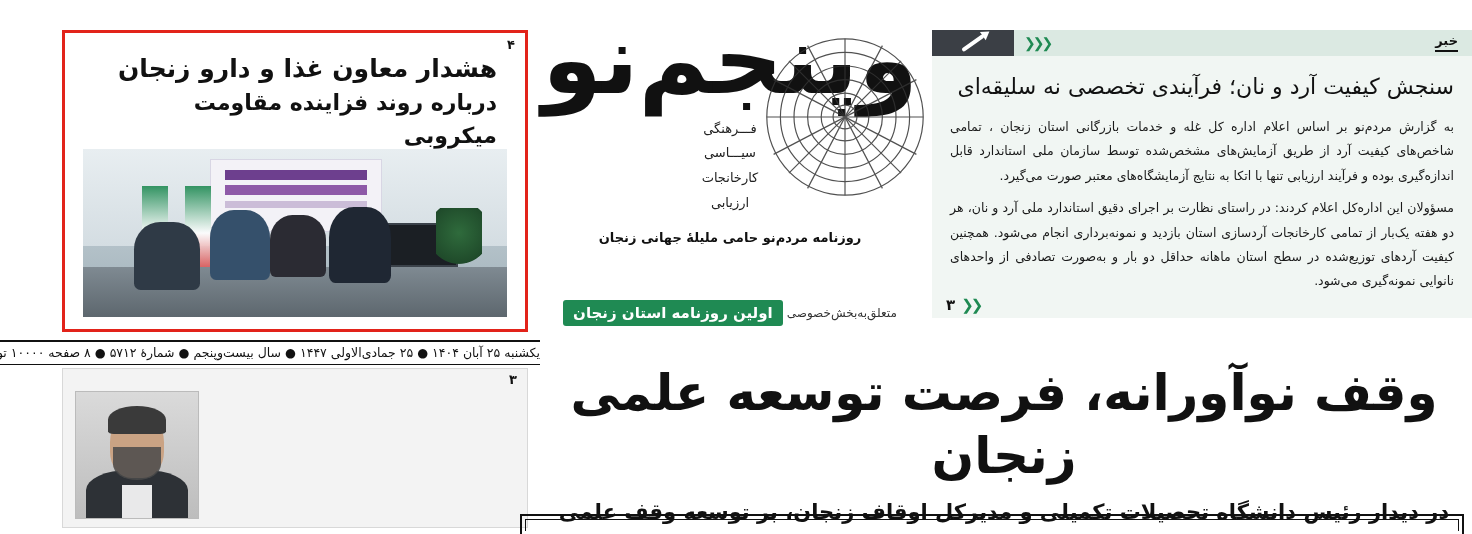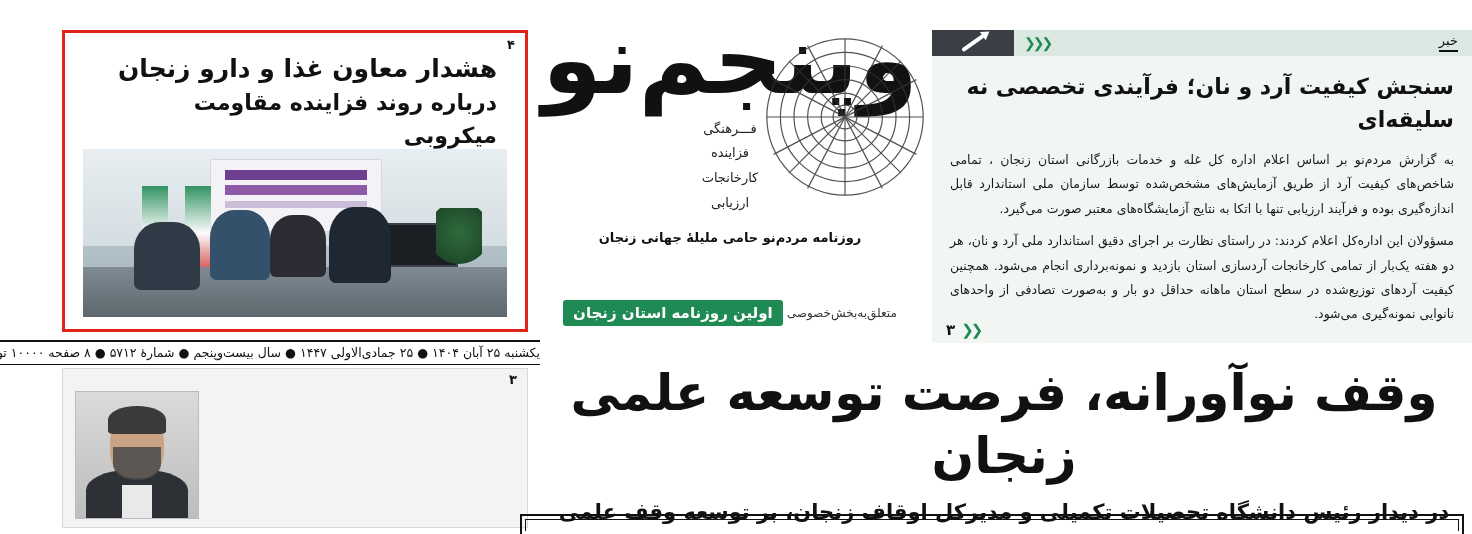--- a/index.html
+++ b/index.html
@@ -204,38 +204,38 @@
     border-left: 8px solid #fff; border-top: 5px solid transparent; border-bottom: 5px solid transparent;
   }
   .rt-green {
     flex: 1;
     background: #dbe9e2;
     position: relative;
   }
   .rt-label {
     position: absolute;
     right: 14px; top: 3px;
-    font-size: 13px; font-weight: normal; color: #111;
+    font-size: 13px; font-weight: bold; color: #111;
   }
   .rt-label .u { display:block; height:2px; background:#111; margin-top:2px; }
   .rt-chev {
     position: absolute;
     left: 10px; top: 5px;
     color: #1f8a53; font-size: 14px; letter-spacing: -3px; font-weight: bold;
   }
   .right-body {
     background: #f1f6f3;
     padding: 14px 18px 8px 18px;
     min-height: 262px;
     box-sizing: border-box;
     position: relative;
   }
   .right-head {
     font-size: 22px;
-    font-weight: bold;
+    font-weight: normal;
     text-align: right;
     line-height: 1.5;
     color: #111;
     margin-bottom: 12px;
   }
   .right-para {
     font-size: 12.5px;
     line-height: 1.95;
     text-align: justify;
     color: #1a1a1a;
@@ -371,21 +371,21 @@
           <line x1="28" y1="8" x2="72" y2="92"></line>
           <line x1="72" y1="8" x2="28" y2="92"></line>
           <line x1="8" y1="28" x2="92" y2="72"></line>
           <line x1="92" y1="28" x2="8" y2="72"></line>
         </g>
       </g>
     </svg>
     <div class="masthead-title">وپنجم‌نو</div>
     <div class="masthead-sub">
       <div>فـــرهنگی</div>
-      <div>فزاینده</div>
+      <div>سیـــاسی</div>
       <div>کارخانجات</div>
       <div>ارزیابی</div>
     </div>
     <div class="masthead-slogan">روزنامه مردم‌نو حامی ملیلهٔ جهانی زنجان</div>
     <div class="masthead-badges">
       <div class="badge-green">اولین روزنامه استان زنجان</div>
       <div class="badge-plain">متعلق‌به‌بخش‌خصوصی</div>
     </div>
   </div>
 

